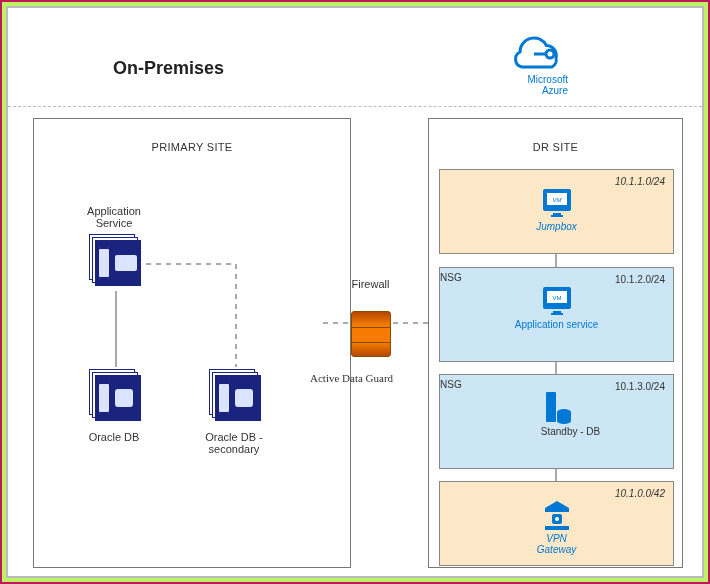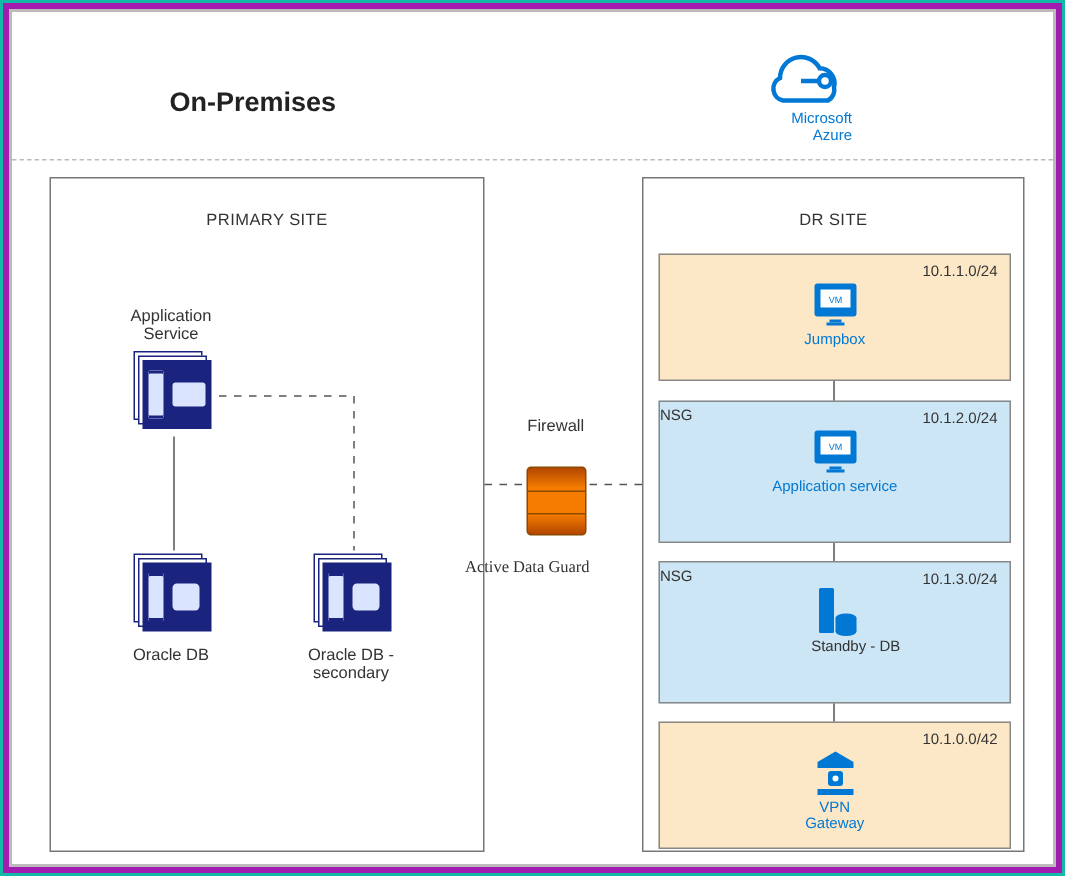--- a/index.html
+++ b/index.html
@@ -6,23 +6,23 @@
   body {
     margin: 0;
     font-family: "Segoe UI", Arial, sans-serif;
     background: #fff;
     color: #333;
     font-size: 12px;
   }
   .outer-frame {
     width: 710px;
     height: 584px;
-    border: 2px solid #14b8a6;
+    border: 2px solid #be185d;
     padding: 4px;
-    background: #a21caf;
+    background: #bef264;
   }
   .inner-frame {
     width: 100%;
     height: 100%;
     border: 2px solid #bbb;
     position: relative;
     overflow: hidden;
     background: #fff;
   }
   .onprem-title {
@@ -53,21 +53,21 @@
     margin-top: 2px;
   }
   .site-box {
     position: absolute;
     border: 1px solid #777;
     background: #fff;
   }
   .primary-box {
     left: 25px;
     top: 110px;
-    width: 290px;
+    width: 318px;
     height: 450px;
   }
   .dr-box {
     left: 420px;
     top: 110px;
     width: 255px;
     height: 450px;
   }
   .site-title {
     text-align: center;
@@ -178,21 +178,21 @@
     left: 0; top: 4px;
     font-size: 10px;
     color:#333;
   }
   .subnet .cidr {
     position: absolute;
     right: 8px; top: 6px;
     font-size: 10px;
     color:#333;
   }
-  .sub-tan { background: #fce8c6; height: 85px;}
+  .sub-tan { background: #fce8c6; height: 85px; font-style: italic;}
   .sub-blue { background: #cde6f5; height: 95px;}
   .sub1 { top: 50px; }
   .sub2 { top: 148px;}
   .sub3 { top: 255px;}
   .sub4 { top: 362px;}
 
   .sub-center {
     position:absolute;
     top: 16px;
     left: 0; right:0;

